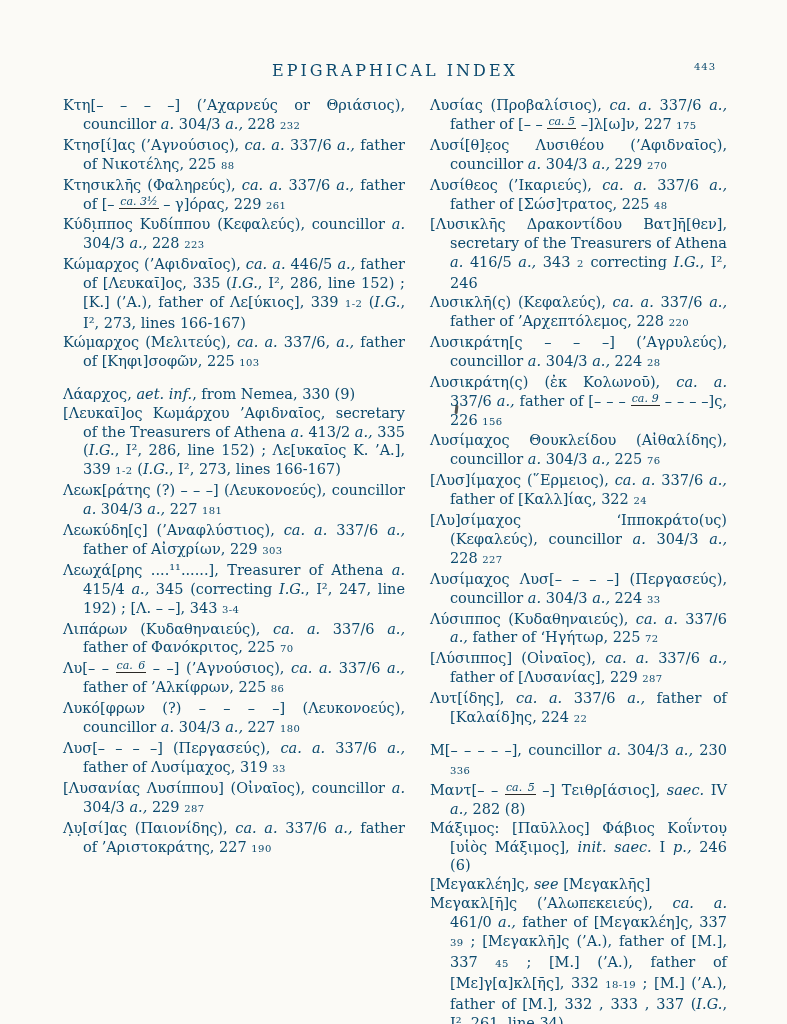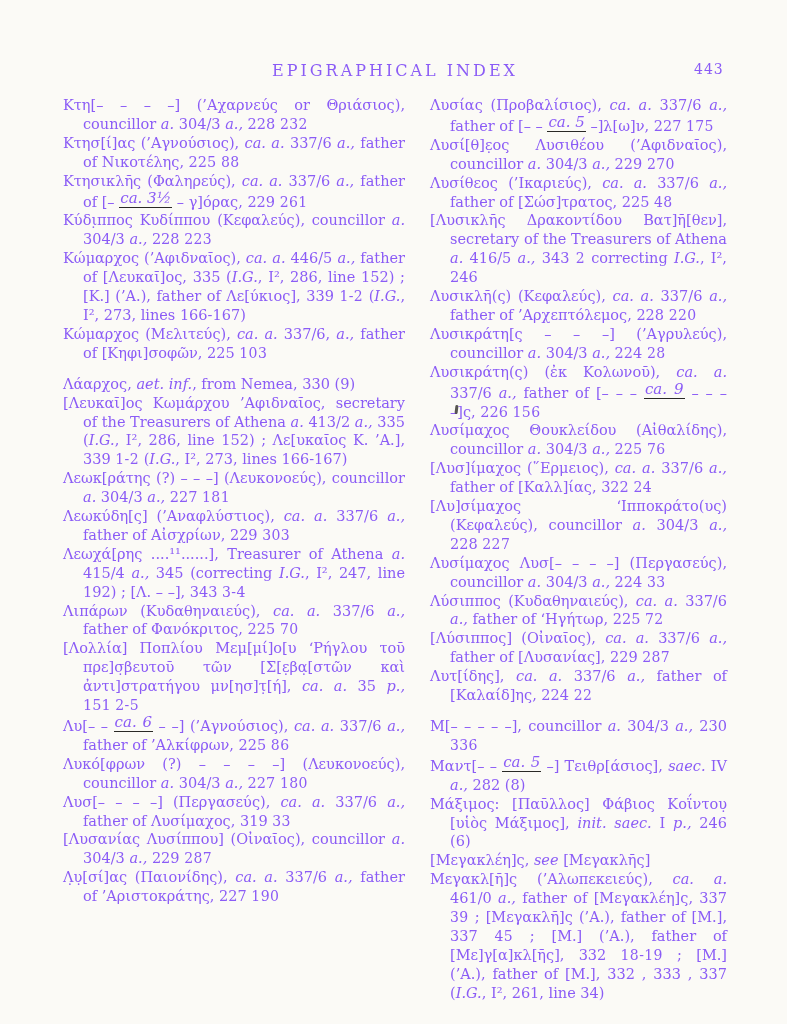--- a/index.html
+++ b/index.html
@@ -5,60 +5,60 @@
   html, body {
     margin: 0;
     padding: 0;
     background: #f3f1ec;
   }
   .page {
     position: relative;
     width: 787px;
     height: 1024px;
     background: #fbfaf6;
-    color: #8b5cf6;
+    color: #0c4a6e;
     font-family: "DejaVu Serif", "DejaVu Sans", "Liberation Serif", serif;
     overflow: hidden;
   }
   .running-head {
     position: absolute;
     top: 61px;
     left: 63px;
     width: 664px;
     text-align: center;
     font-size: 16px;
     letter-spacing: 3px;
     white-space: nowrap;
   }
   .page-number {
     position: absolute;
     top: 61px;
     left: 694px;
-    font-size: 14px;
+    font-size: 10px;
     letter-spacing: 1px;
   }
   .col {
     position: absolute;
     top: 96px;
     font-size: 14.5px;
     line-height: 18.9px;
     text-align: justify;
   }
   .col-left  { left: 63px;  width: 342px; }
   .col-right { left: 430px; width: 297px; }
   .entry {
     margin: 0;
     padding-left: 20px;
     text-indent: -20px;
   }
   .entry.gap { margin-top: 12px; }
   .s-i { font-style: italic; }
-  .s-n { font-size: 14px; letter-spacing: 0.4px; }
+  .s-n { font-size: 10px; letter-spacing: 0.4px; }
   .s-ca {
-    font-size: 15px;
+    font-size: 11px;
     font-style: italic;
     vertical-align: 4px;
     line-height: 1;
     border-bottom: 1px solid #2a2926;
     padding: 0 1px;
     white-space: nowrap;
   }
   .ink-speck {
     position: absolute;
     left: 455px;
@@ -83,21 +83,20 @@
       <p class="entry"><span>Κτησικλῆς (Φαληρεύς), </span><span class="s-i">ca. a.</span><span> 337/6 </span><span class="s-i">a.,</span><span> father of [– </span><span class="s-ca">ca. 3½</span><span> – γ]όρας, 229 </span><span class="s-n">261</span></p>
       <p class="entry"><span>Κύδι̣ππος Κυδίππου (Κεφαλεύς), councillor </span><span class="s-i">a.</span><span> 304/3 </span><span class="s-i">a.,</span><span> 228 </span><span class="s-n">223</span></p>
       <p class="entry"><span>Κώμαρχος (’Αφιδναῖος), </span><span class="s-i">ca. a.</span><span> 446/5 </span><span class="s-i">a.,</span><span> father of [Λευκαῖ]ος, 335 (</span><span class="s-i">I.G.</span><span>, I², 286, line 152) ; [Κ.] (’Α.), father of Λε[ύκιος], 339 </span><span class="s-n">1-2</span><span> (</span><span class="s-i">I.G.</span><span>, I², 273, lines 166-167)</span></p>
       <p class="entry"><span>Κώμαρχος (Μελιτεύς), </span><span class="s-i">ca. a.</span><span> 337/6, </span><span class="s-i">a.,</span><span> father of [Κηφι]σοφῶν, 225 </span><span class="s-n">103</span></p>
       <p class="entry gap"><span>Λάαρχος, </span><span class="s-i">aet. inf.</span><span>, from Nemea, 330 (9)</span></p>
       <p class="entry"><span>[Λευκαῖ]ος Κωμάρχου ’Αφιδναῖος, secretary of the Treasurers of Athena </span><span class="s-i">a.</span><span> 413/2 </span><span class="s-i">a.,</span><span> 335 (</span><span class="s-i">I.G.</span><span>, I², 286, line 152) ; Λε[υκαῖος Κ. ’Α.], 339 </span><span class="s-n">1-2</span><span> (</span><span class="s-i">I.G.</span><span>, I², 273, lines 166-167)</span></p>
       <p class="entry"><span>Λεωκ[ράτης (?) – – –] (Λευκονοεύς), councillor </span><span class="s-i">a.</span><span> 304/3 </span><span class="s-i">a.,</span><span> 227 </span><span class="s-n">181</span></p>
       <p class="entry"><span>Λεωκύδη[ς] (’Αναφλύστιος), </span><span class="s-i">ca. a.</span><span> 337/6 </span><span class="s-i">a.,</span><span> father of Αἰσχρίων, 229 </span><span class="s-n">303</span></p>
       <p class="entry"><span>Λεωχά[ρης ....¹¹......], Treasurer of Athena </span><span class="s-i">a.</span><span> 415/4 </span><span class="s-i">a.,</span><span> 345 (correcting </span><span class="s-i">I.G.</span><span>, I², 247, line 192) ; [Λ. – –], 343 </span><span class="s-n">3-4</span></p>
       <p class="entry"><span>Λιπάρων (Κυδαθηναιεύς), </span><span class="s-i">ca. a.</span><span> 337/6 </span><span class="s-i">a.,</span><span> father of Φανόκριτος, 225 </span><span class="s-n">70</span></p>
-      <p class="entry"><span>[Λολλία] Ποπλίου Μεμ[μί]ο[υ ‘Ρήγλου τοῦ πρε]σ̣βευτοῦ τῶν [Σ[ε̣βα̣[στῶν καὶ ἀντι]στρατήγου μν[ησ]τ̣[ή], </span><span class="s-i">ca. a.</span><span> 35 </span><span class="s-i">p.,</span><span> 151 </span><span class="s-n">2-5</span></p>
       <p class="entry"><span>Λυ[– – </span><span class="s-ca">ca. 6</span><span> – –] (’Αγνούσιος), </span><span class="s-i">ca. a.</span><span> 337/6 </span><span class="s-i">a.,</span><span> father of ’Αλκίφρων, 225 </span><span class="s-n">86</span></p>
       <p class="entry"><span>Λυκό[φρων (?) – – – –] (Λευκονοεύς), councillor </span><span class="s-i">a.</span><span> 304/3 </span><span class="s-i">a.,</span><span> 227 </span><span class="s-n">180</span></p>
       <p class="entry"><span>Λυσ[– – – –] (Περγασεύς), </span><span class="s-i">ca. a.</span><span> 337/6 </span><span class="s-i">a.,</span><span> father of Λυσίμαχος, 319 </span><span class="s-n">33</span></p>
       <p class="entry"><span>[Λυσανίας Λυσίππου] (Οἰναῖος), councillor </span><span class="s-i">a.</span><span> 304/3 </span><span class="s-i">a.,</span><span> 229 </span><span class="s-n">287</span></p>
       <p class="entry"><span>Λ̣υ̣[σί]ας (Παιονίδης), </span><span class="s-i">ca. a.</span><span> 337/6 </span><span class="s-i">a.,</span><span> father of ’Αριστοκράτης, 227 </span><span class="s-n">190</span></p>
     </div>
   <div class="col col-right">
       <p class="entry"><span>Λυσίας (Προβαλίσιος), </span><span class="s-i">ca. a.</span><span> 337/6 </span><span class="s-i">a.,</span><span> father of [– – </span><span class="s-ca">ca. 5</span><span> –]λ[ω]ν, 227 </span><span class="s-n">175</span></p>
       <p class="entry"><span>Λυσί[θ]ε̣ος Λυσιθέου (’Αφιδναῖος), councillor </span><span class="s-i">a.</span><span> 304/3 </span><span class="s-i">a.,</span><span> 229 </span><span class="s-n">270</span></p>
       <p class="entry"><span>Λυσίθεος (’Ικαριεύς), </span><span class="s-i">ca. a.</span><span> 337/6 </span><span class="s-i">a.,</span><span> father of [Σώσ]τρατος, 225 </span><span class="s-n">48</span></p>

